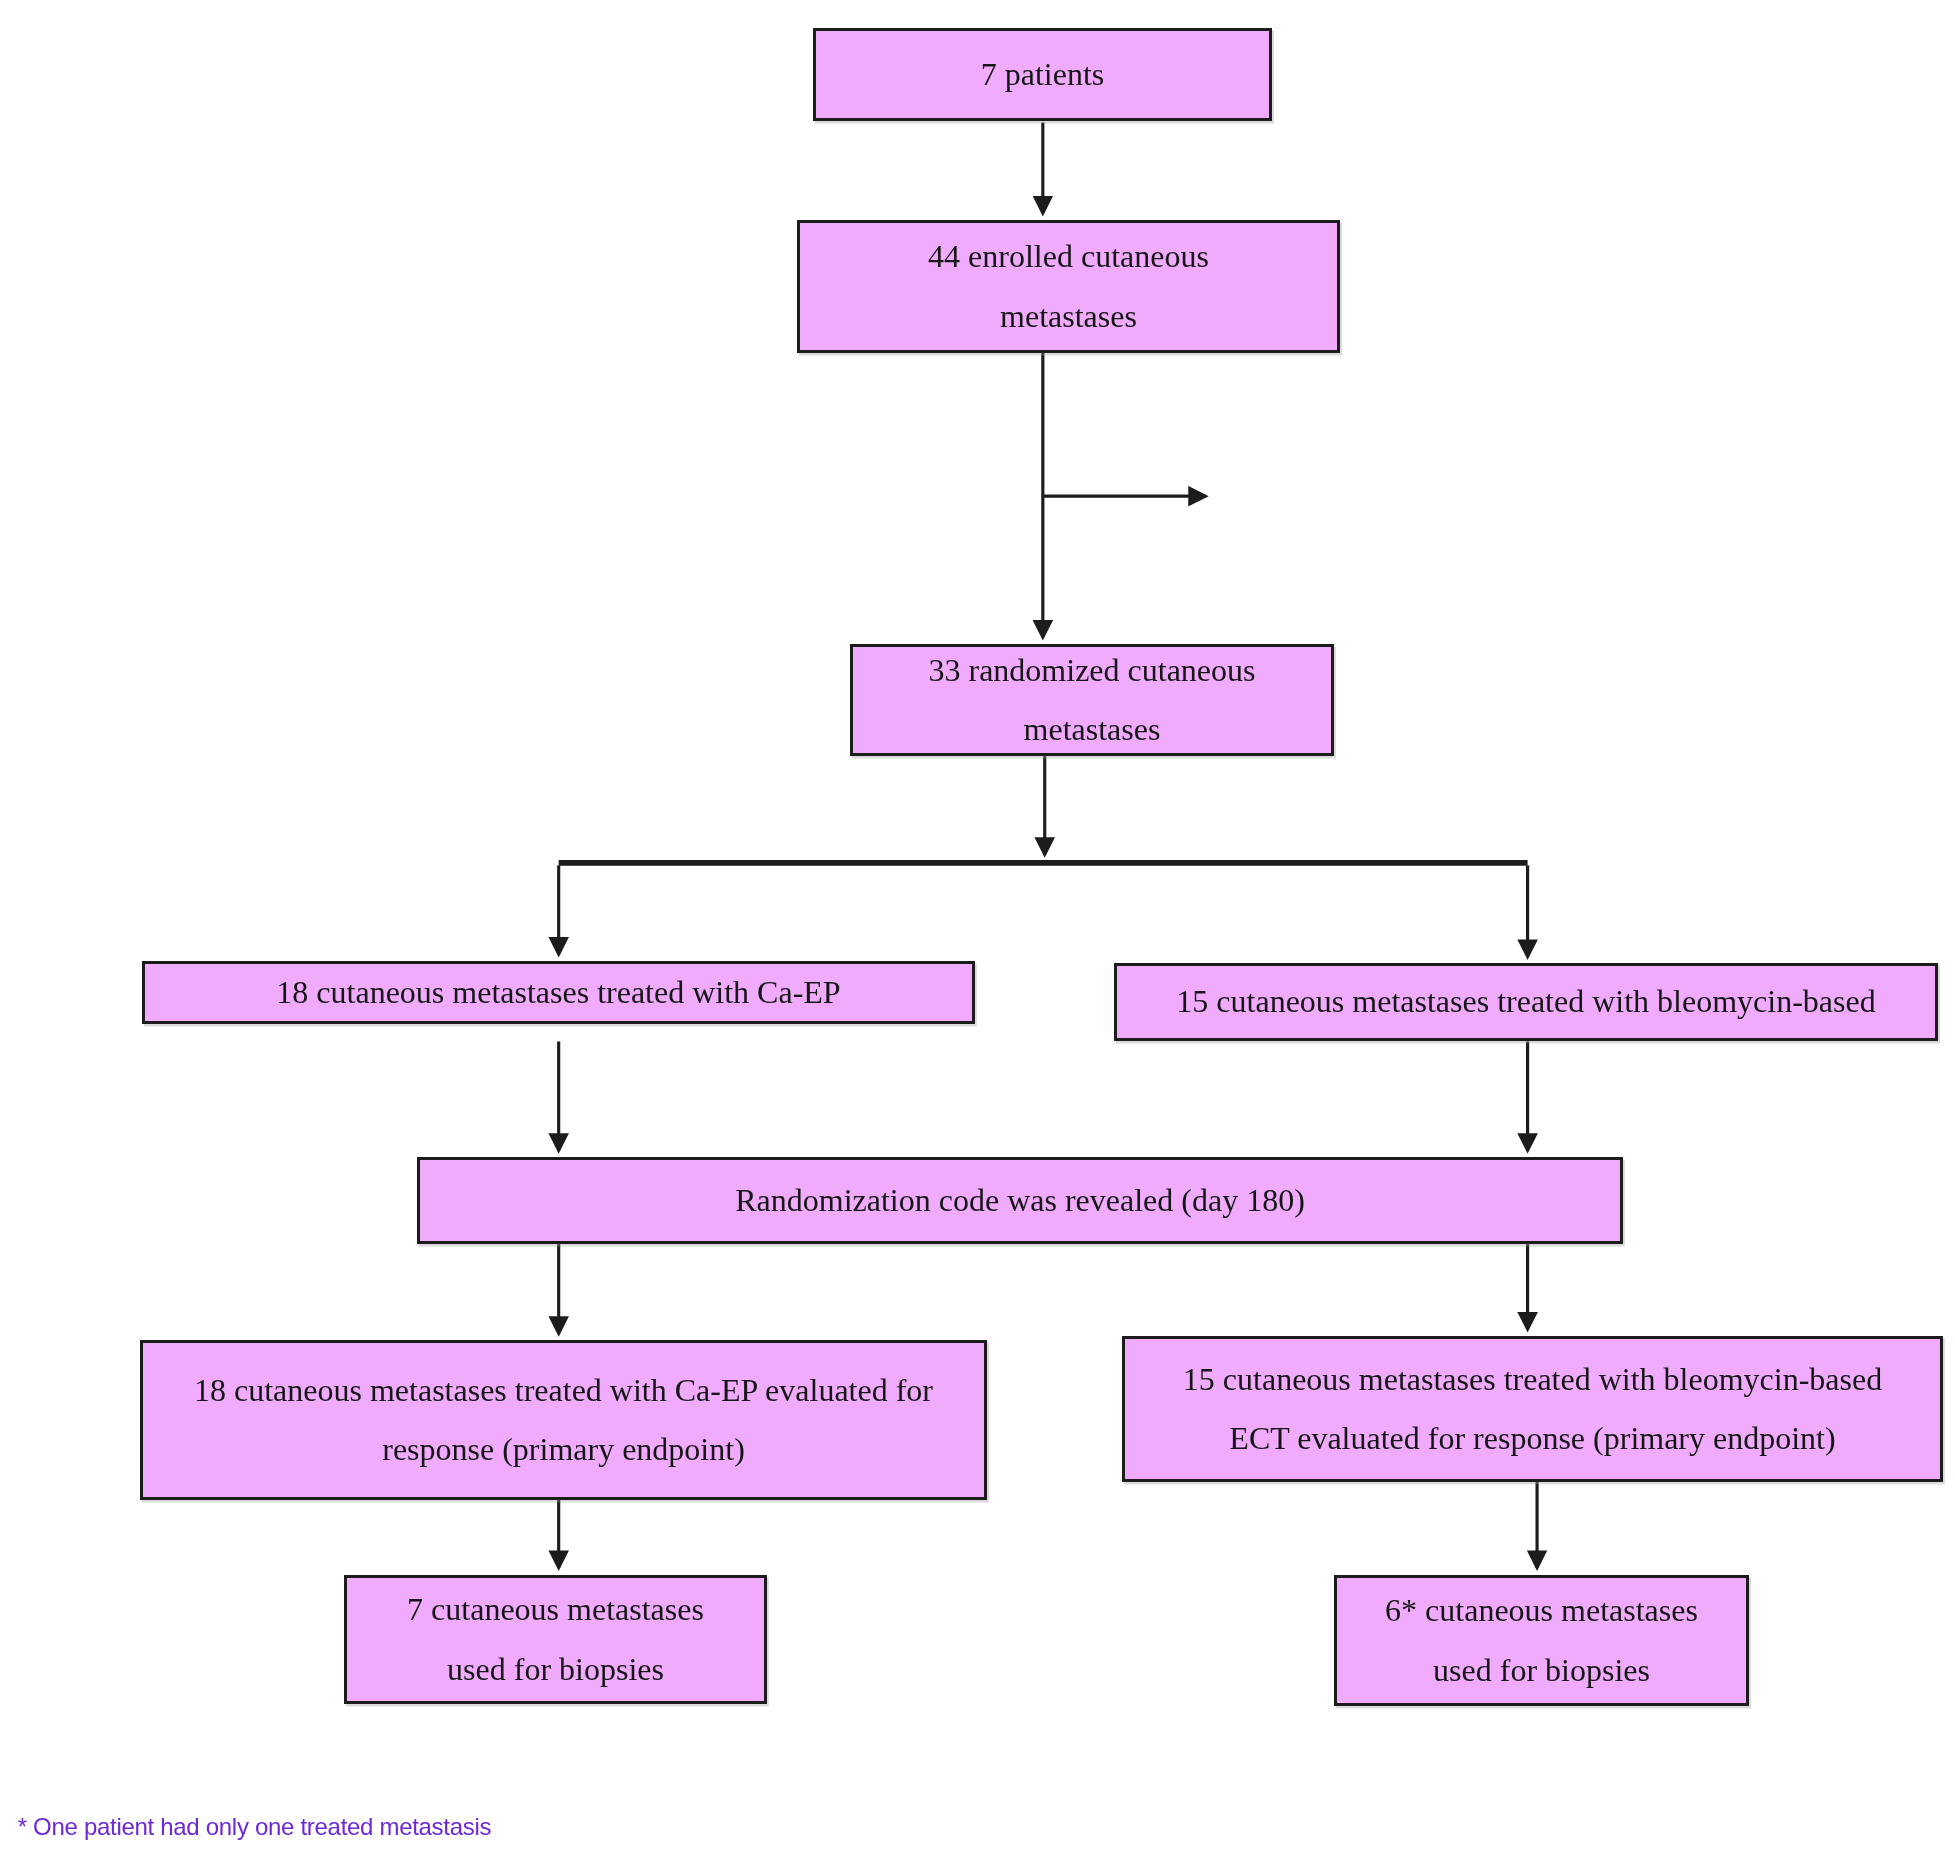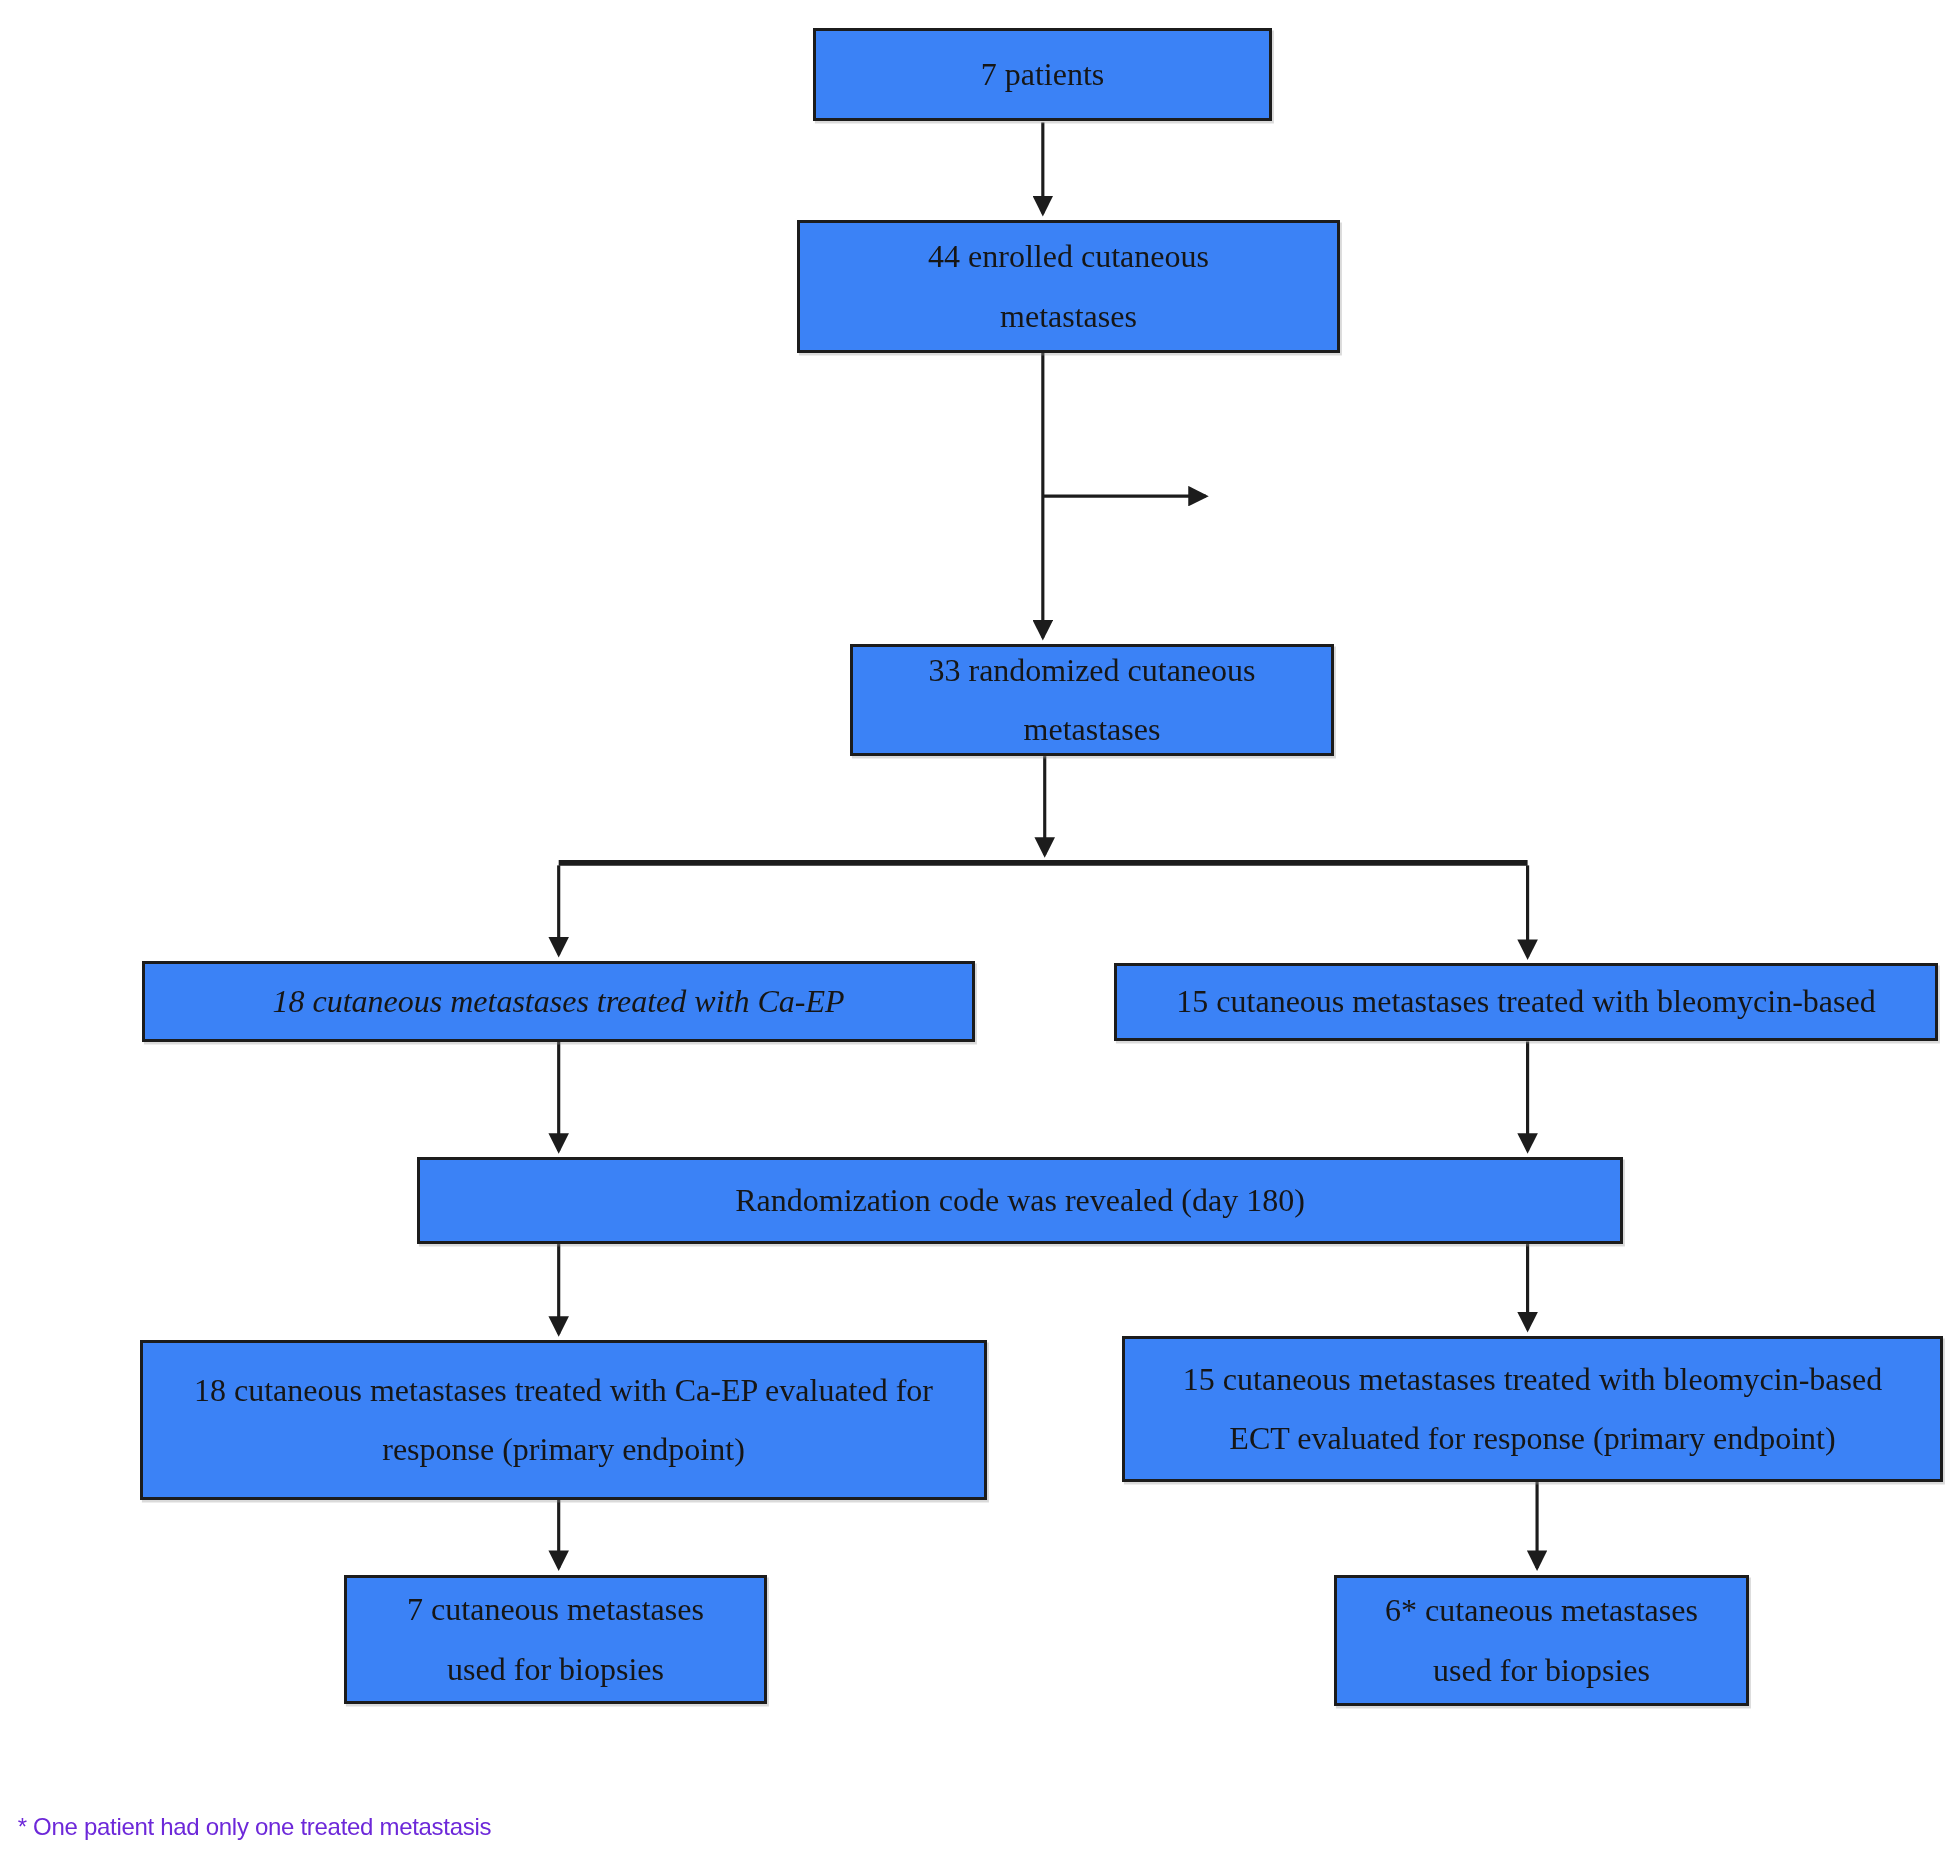--- a/index.html
+++ b/index.html
@@ -18,40 +18,40 @@
   }
   svg.connectors {
     position: absolute;
     left: 0; top: 0;
     width: 1955px; height: 1869px;
   }
   .node {
     position: absolute;
     box-sizing: border-box;
     border: 3.8px solid #1c1c1c;
-    background: #3b82f6;
+    background: #f0abfc;
     display: flex;
     align-items: center;
     justify-content: center;
     text-align: center;
     box-shadow: 1.9px 2.5px 0 rgba(150,150,150,0.35);
   }
   .node-text {
     white-space: pre-line;
     font-size: 32px;
     line-height: 1.85;
     color: #161616;
     padding: 0 12.6px;
   }
   
   #n-patients        { left:813px; top:28px;   width:459px;  height:93px; }
   #n-enrolled        { left:797px; top:220px;  width:543px;  height:133px; }
   #n-biopsies-before { left:1212px; top:405px;  width:556px;  height:178px; }
   #n-randomized      { left:806px; top:644px; width:484px;  height:112px;margin-left:44px; }
-  #n-caep            { left:142px;  top:961px; width:833px; height:81px;font-style:italic; }
+  #n-caep            { left:142px;  top:961px; width:833px; height:63px; }
   #n-bleo            { left:1114px; top:963px; width:824px; height:78px; }
   #n-randcode        { left:417px;  top:1157px; width:1206px; height:87px; }
   #n-caep-eval       { left:140px;  top:1340px; width:847px; height:160px; }
   #n-bleo-eval       { left:1122px; top:1336px; width:821px; height:146px; }
   #n-caep-biopsies   { left:344px;  top:1575px; width:423px;  height:129px; }
   #n-bleo-biopsies   { left:1334px; top:1575px; width:415px;  height:131px; }
 
   #footnote {
     position: absolute;
     left: 17.7px;

